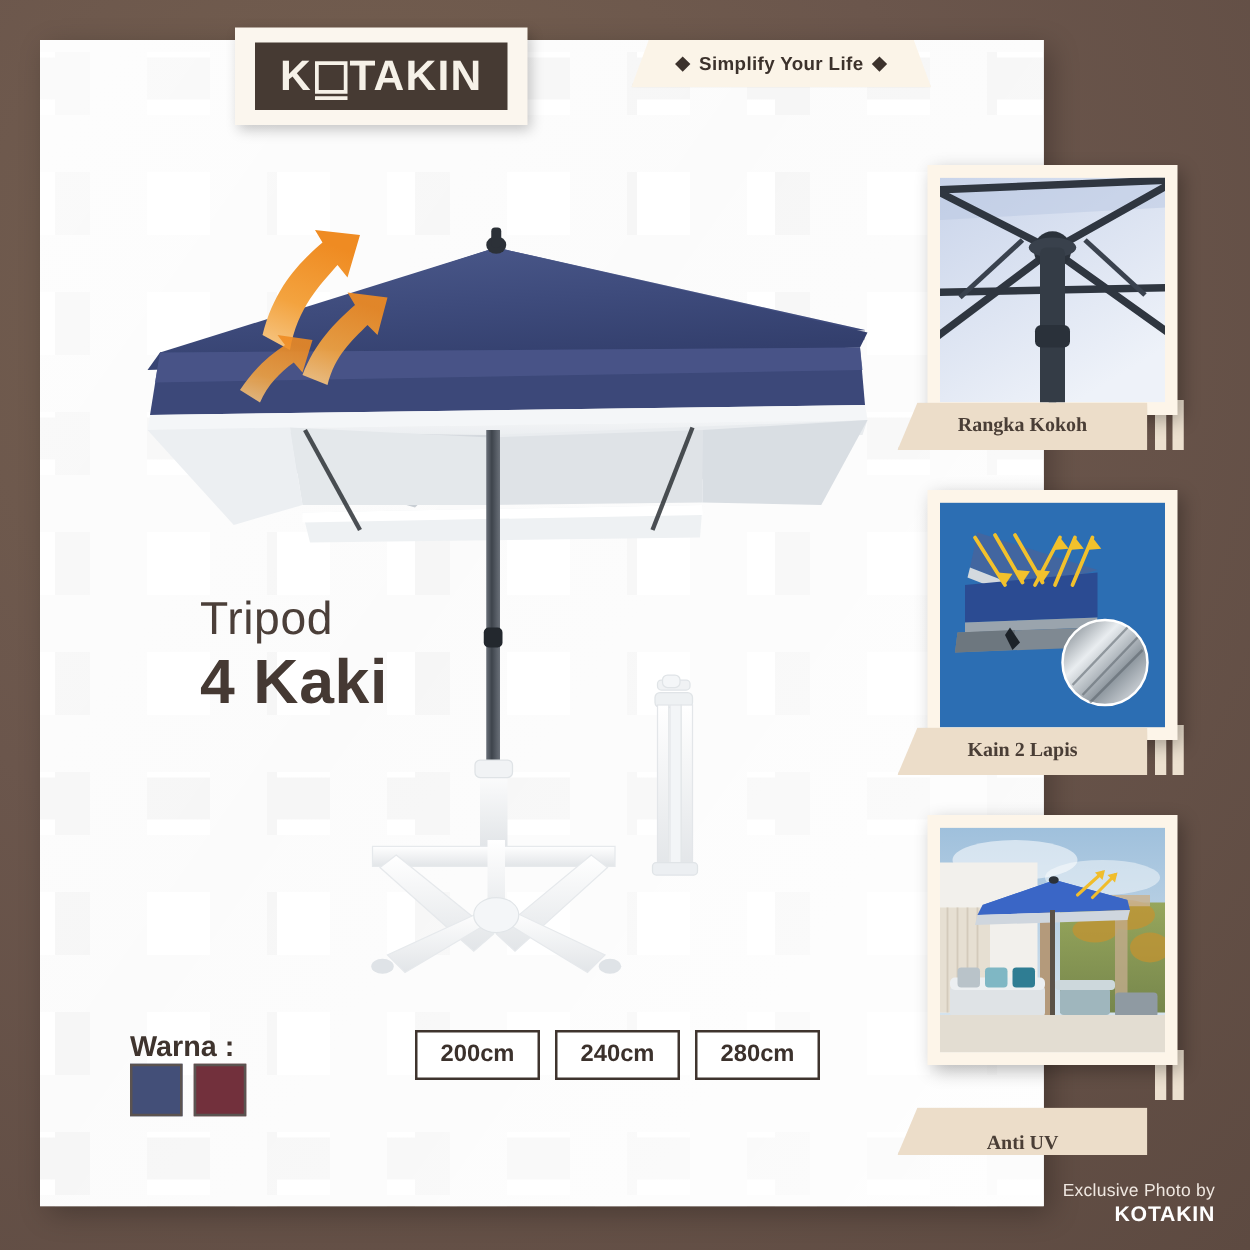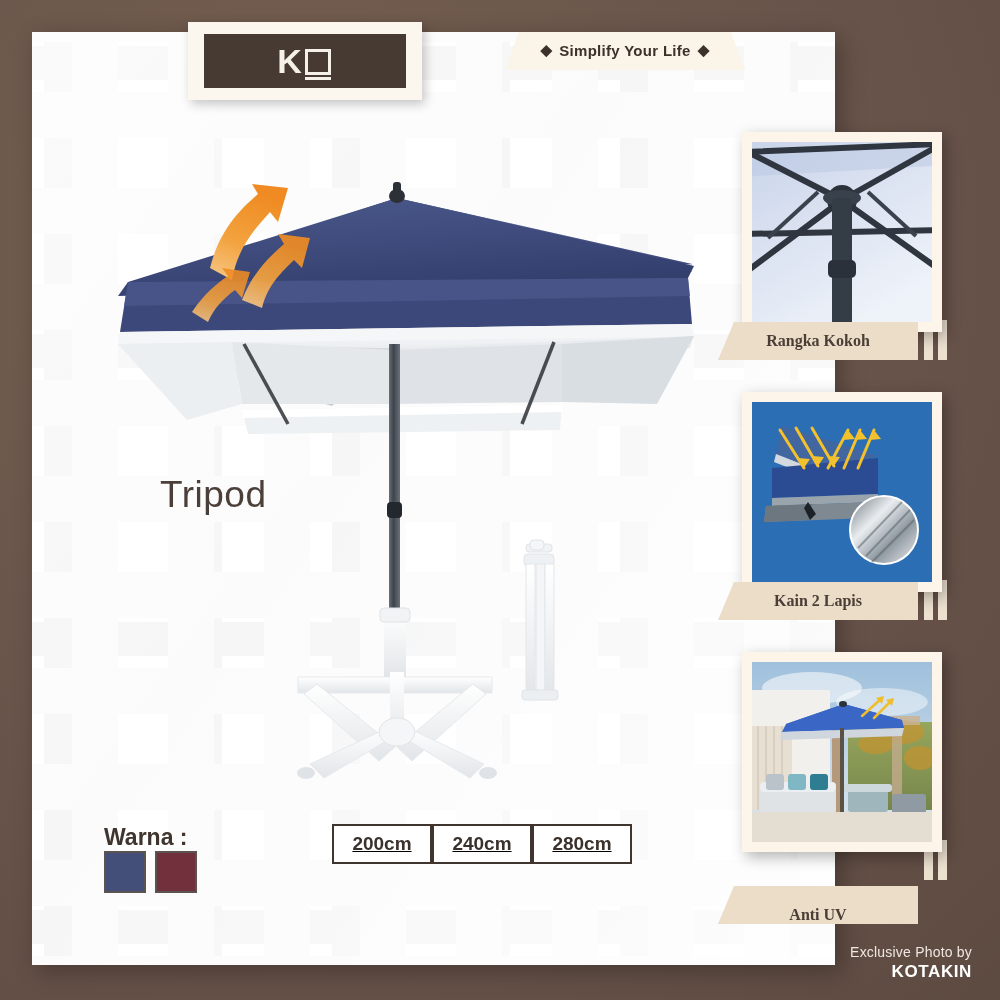--- a/index.html
+++ b/index.html
@@ -80,21 +80,21 @@
   .headline{position:absolute;left:128px;top:444px;z-index:20;}
   .h-small{font-size:37px;color:#4b3f39;font-weight:300;letter-spacing:.5px;line-height:1;}
   .h-big{font-size:50px;color:#453933;font-weight:bold;letter-spacing:.5px;line-height:1.15;margin-top:4px;}
 
   
   .spec-warna{position:absolute;left:72px;top:792px;z-index:20;}
   .spec-ukuran{position:absolute;left:300px;top:792px;z-index:20;}
   .spec-title{font-size:23px;font-weight:bold;color:#3f342e;}
   .swatches{display:flex;gap:9px;}
   .sw{width:38px;height:38px;border:2px solid #5b5350;}
-  .sizes{display:flex;gap:0;text-decoration:underline;}
+  .sizes{display:flex;gap:12px;}
   .size-box{
     min-width:84px;padding:7px 6px;text-align:center;background:#fff;
     border:2px solid #3f342e;font-size:19px;font-weight:bold;color:#3b312c;
   }
 
   
   .thumb{position:absolute;width:200px;height:200px;background:#fdf5e9;
          box-shadow:4px 5px 14px rgba(0,0,0,.3);padding:10px;box-sizing:border-box;z-index:25;}
   .thumb-img{width:100%;height:100%;overflow:hidden;position:relative;}
   .t1{left:742px;top:132px;}
@@ -219,20 +219,21 @@
 
       <g>
         <path d="M118 96 C128 56 150 36 166 22 L160 12 L196 16 L186 50 L178 40 C164 56 146 74 140 108 Z" fill="url(#arrow)"></path>
         <path d="M150 128 C160 102 176 86 192 72 L186 62 L218 66 L210 96 L202 88 C190 100 176 112 170 136 Z" fill="url(#arrow)" opacity=".92"></path>
         <path d="M100 140 C112 122 124 112 136 104 L130 96 L158 100 L150 126 L143 118 C132 126 122 136 116 150 Z" fill="url(#arrow)" opacity=".88"></path>
       </g>
     </svg>
 
     <div class="headline">
       <div class="h-small">Tripod</div>
+      <div class="h-big">4 Kaki</div>
     </div>
 
     <div class="spec-warna">
       <div class="spec-title">Warna :</div>
       <div class="swatches">
         <div class="sw" style="background:#434f78"></div>
         <div class="sw" style="background:#72303c"></div>
       </div>
     </div>
 
@@ -243,20 +244,21 @@
         <div class="size-box">280cm</div>
       </div>
     </div>
   </div>
 
   <div class="logo-plate">
     <div class="logo-inner">
       <div class="logo-text">
         <span>K</span>
         <span class="logo-box"></span>
+        <span>TAKIN</span>
       </div>
     </div>
   </div>
 
   <div class="ribbon">
     <span>
       <span class="dia">◆</span><span>Simplify Your Life</span><span class="dia">◆</span>
     </span>
   </div>
 

